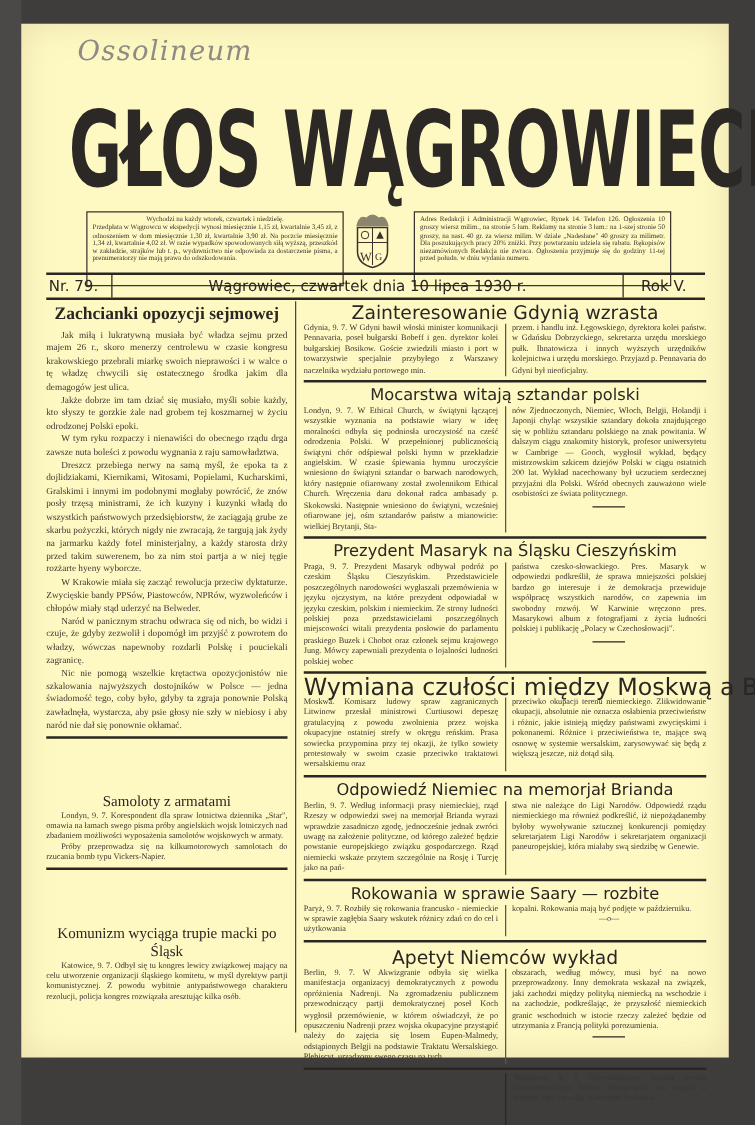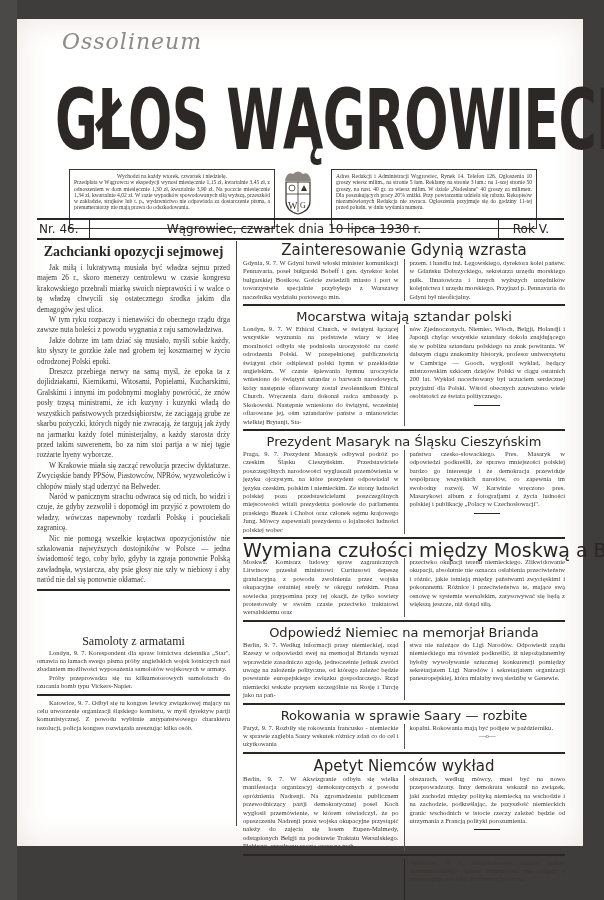--- a/index.html
+++ b/index.html
@@ -1,17 +1,17 @@
 <!DOCTYPE html>
 <html><head>
 <meta charset="utf-8">
 <style>
   html,body{margin:0;padding:0;}
   body{width:604px;height:900px;background:#3e3d3b;position:relative;overflow:hidden;font-family:"Liberation Serif",serif;}
-  .page{position:absolute;left:17px;top:19px;width:566px;height:827px;background:#ffffff;
+  .page{position:absolute;left:17px;top:19px;width:566px;height:827px;background:#fef9c3;
         box-shadow:inset 0 0 30px rgba(120,90,50,.15);color:#2a2622;}
   .leftstrip{position:absolute;left:0;top:0;width:17px;height:900px;background:#4a4947;}
   .hand{position:absolute;left:45px;top:10px;font-family:"DejaVu Serif",serif;font-style:italic;font-size:22px;color:#8e8a85;letter-spacing:1px;}
   .masthead{position:absolute;left:38px;top:56px;width:500px;height:90px;font-family:"DejaVu Sans",sans-serif;font-weight:bold;
         font-size:84px;line-height:90px;color:#2b2826;letter-spacing:-1px;transform:scaleX(.62);transform-origin:left top;white-space:nowrap;width:820px;}
   .infobox{position:absolute;font-size:5.6px;line-height:6.3px;border:1px solid #3a3530;padding:3px 4px;text-align:justify;color:#3a342e;}
   .info-left{left:52px;top:150px;width:196px;height:52px;}
   .info-right{left:314px;top:150px;width:196px;height:52px;}
   .info-left .c{text-align:center;display:block;}
   .crest{position:absolute;left:264px;top:150px;width:34px;height:46px;}
@@ -61,48 +61,49 @@
     <text x="19" y="39" font-size="8" font-family="Liberation Serif, serif" fill="#3a332d">G</text>
     <circle cx="11" cy="19" r="3" fill="none" stroke="#3a332d" stroke-width=".8"></circle>
     <path d="M20 22 L23 16 L26 22 Z" fill="#3a332d"></path>
   </svg>
 
   <div class="infobox info-right">
     <span>Adres Redakcji i Administracji Wągrowiec, Rynek 14. Telefon 126. Ogłoszenia 10 groszy wiersz milim., na stronie 5 łam. Reklamy na stronie 3 łam.: na 1-szej stronie 50 groszy, na nast. 40 gr. za wiersz milim. W dziale „Nadesłane" 40 groszy za milimetr. Dla poszukujących pracy 20% zniżki. Przy powtarzaniu udziela się rabatu. Rękopisów niezamówionych Redakcja nie zwraca. Ogłoszenia przyjmuje się do godziny 11-tej przed połudn. w dniu wydania numeru.</span>
   </div>
 
   <div class="dateline">
-    <span class="nr">Nr. 46.</span>
+    <span class="nr">Nr. 79.</span>
     <span class="mid">Wągrowiec, czwartek dnia 10 lipca 1930 r.</span>
     <span class="rok">Rok V.</span>
   </div>
 
   <div class="col-left">
     <div class="art">
       <div class="hd-serif" style="font-size:14px;line-height:17px;margin:2px 0 3px;">Zachcianki opozycji sejmowej</div>
       <div class="txt">
         <p>Jak miłą i lukratywną musiała być władza sejmu przed majem 26 r., skoro menerzy centrolewu w czasie kongresu krakowskiego przebrali miarkę swoich nieprawości i w walce o tę władzę chwycili się ostatecznego środka jakim dla demagogów jest ulica.</p>
+        <p>Jakże dobrze im tam dziać się musiało, myśli sobie każdy, kto słyszy te gorzkie żale nad grobem tej koszmarnej w życiu odrodzonej Polski epoki.</p>
         <p>W tym ryku rozpaczy i nienawiści do obecnego rządu drga zawsze nuta boleści z powodu wygnania z raju samowładztwa.</p>
-        <p>Jakże dobrze im tam dziać się musiało, myśli sobie każdy, kto słyszy te gorzkie żale nad grobem tej koszmarnej w życiu odrodzonej Polski epoki.</p>
         <p>Dreszcz przebiega nerwy na samą myśl, że epoka ta z dojlidziakami, Kiernikami, Witosami, Popielami, Kucharskimi, Gralskimi i innymi im podobnymi mogłaby powrócić, że znów posły trzęsą ministrami, że ich kuzyny i kuzynki władą do wszystkich państwowych przedsiębiorstw, że zaciągają grube ze skarbu pożyczki, których nigdy nie zwracają, że targują jak żydy na jarmarku każdy fotel ministerjalny, a każdy starosta drży przed takim suwerenem, bo za nim stoi partja a w niej tęgie rozżarte hyeny wyborcze.</p>
         <p>W Krakowie miała się zacząć rewolucja przeciw dyktaturze. Zwycięskie bandy PPSów, Piastowców, NPRów, wyzwoleńców i chłopów miały stąd uderzyć na Belweder.</p>
         <p>Naród w panicznym strachu odwraca się od nich, bo widzi i czuje, że gdyby zezwolił i dopomógł im przyjść z powrotem do władzy, wówczas napewnoby rozdarli Polskę i pouciekali zagranicę.</p>
         <p>Nic nie pomogą wszelkie krętactwa opozycjonistów nie szkalowania najwyższych dostojników w Polsce — jedna świadomość tego, coby było, gdyby ta zgraja ponownie Polską zawładnęła, wystarcza, aby psie głosy nie szły w niebiosy i aby naród nie dał się ponownie okłamać.</p>
       </div>
     </div>
     <div class="rule-thick"></div>
     <div class="art">
       <div class="hd-serif" style="font-size:12px;line-height:15px;font-weight:normal;">Samoloty z armatami</div>
       <div class="txt small">
         <p>Londyn, 9. 7. Korespondent dla spraw lotnictwa dziennika „Star", omawia na łamach swego pisma próby angielskich wojsk lotniczych nad zbadaniem możliwości wyposażenia samolotów wojskowych w armaty.</p>
         <p>Próby przeprowadza się na kilkumotorowych samolotach do rzucania bomb typu Vickers-Napier.</p>
       </div>
     </div>
     <div class="rule-thick"></div>
     <div class="art">
+      <div class="hd-serif" style="font-size:12px;line-height:15px;font-weight:normal;">Komunizm wyciąga trupie macki po Śląsk</div>
       <div class="txt small">
         <p>Katowice, 9. 7. Odbył się tu kongres lewicy związkowej mający na celu utworzenie organizacji śląskiego komitetu, w myśl dyrektyw partji komunistycznej. Z powodu wybitnie antypaństwowego charakteru rezolucji, policja kongres rozwiązała aresztując kilka osób.</p>
       </div>
     </div>
   </div>
 
   <div class="vrule"></div>
 
   <div class="col-right">
     <div class="art">

